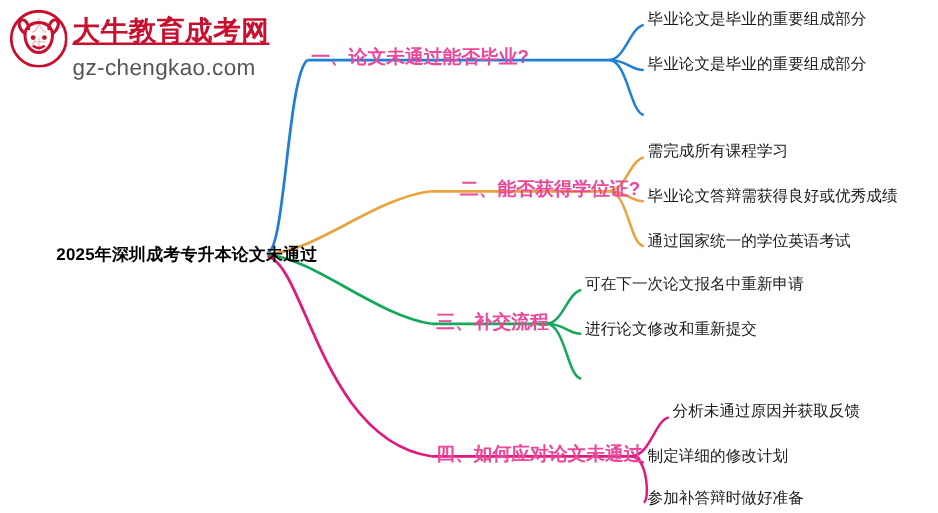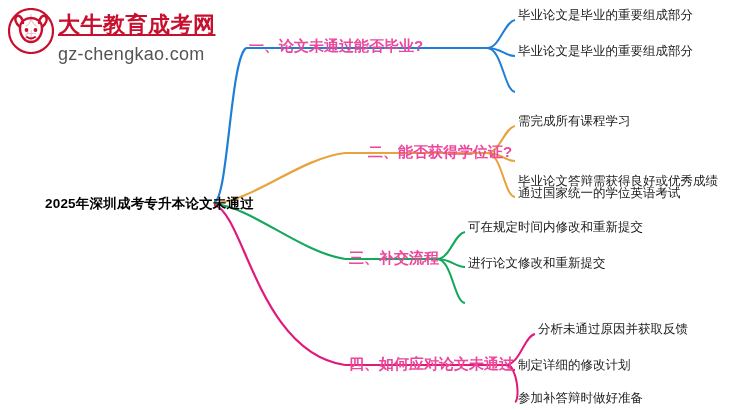--- a/index.html
+++ b/index.html
@@ -144,25 +144,25 @@
   </svg>
 
   <div class="node root-node" style="left:4px; top:196px;">2025年深圳成考专升本论文未通过</div>
 
   <div class="node branch-node" style="left:249px; top:37px;">一、论文未通过能否毕业?</div>
   <div class="node leaf-node" style="left:518px; top:8px;">毕业论文是毕业的重要组成部分</div>
   <div class="node leaf-node" style="left:518px; top:44px;">毕业论文是毕业的重要组成部分</div>
 
   <div class="node branch-node" style="left:368px; top:143px;">二、能否获得学位证?</div>
   <div class="node leaf-node" style="left:518px; top:114px;">需完成所有课程学习</div>
-  <div class="node leaf-node" style="left:518px; top:150px;margin-top:24px;">毕业论文答辩需获得良好或优秀成绩</div>
+  <div class="node leaf-node" style="left:518px; top:150px;">毕业论文答辩需获得良好或优秀成绩</div>
   <div class="node leaf-node" style="left:518px; top:186px;">通过国家统一的学位英语考试</div>
 
   <div class="node branch-node" style="left:349px; top:249px;">三、补交流程</div>
-  <div class="node leaf-node" style="left:468px; top:220px;">可在规定时间内修改和重新提交</div>
+  <div class="node leaf-node" style="left:468px; top:220px;">可在下一次论文报名中重新申请</div>
   <div class="node leaf-node" style="left:468px; top:256px;">进行论文修改和重新提交</div>
 
   <div class="node branch-node" style="left:349px; top:355px;">四、如何应对论文未通过</div>
   <div class="node leaf-node" style="left:538px; top:322px;">分析未通过原因并获取反馈</div>
   <div class="node leaf-node" style="left:518px; top:358px;">制定详细的修改计划</div>
   <div class="node leaf-node" style="left:518px; top:391px;">参加补答辩时做好准备</div>
 
 </div>
 
 </body></html>

